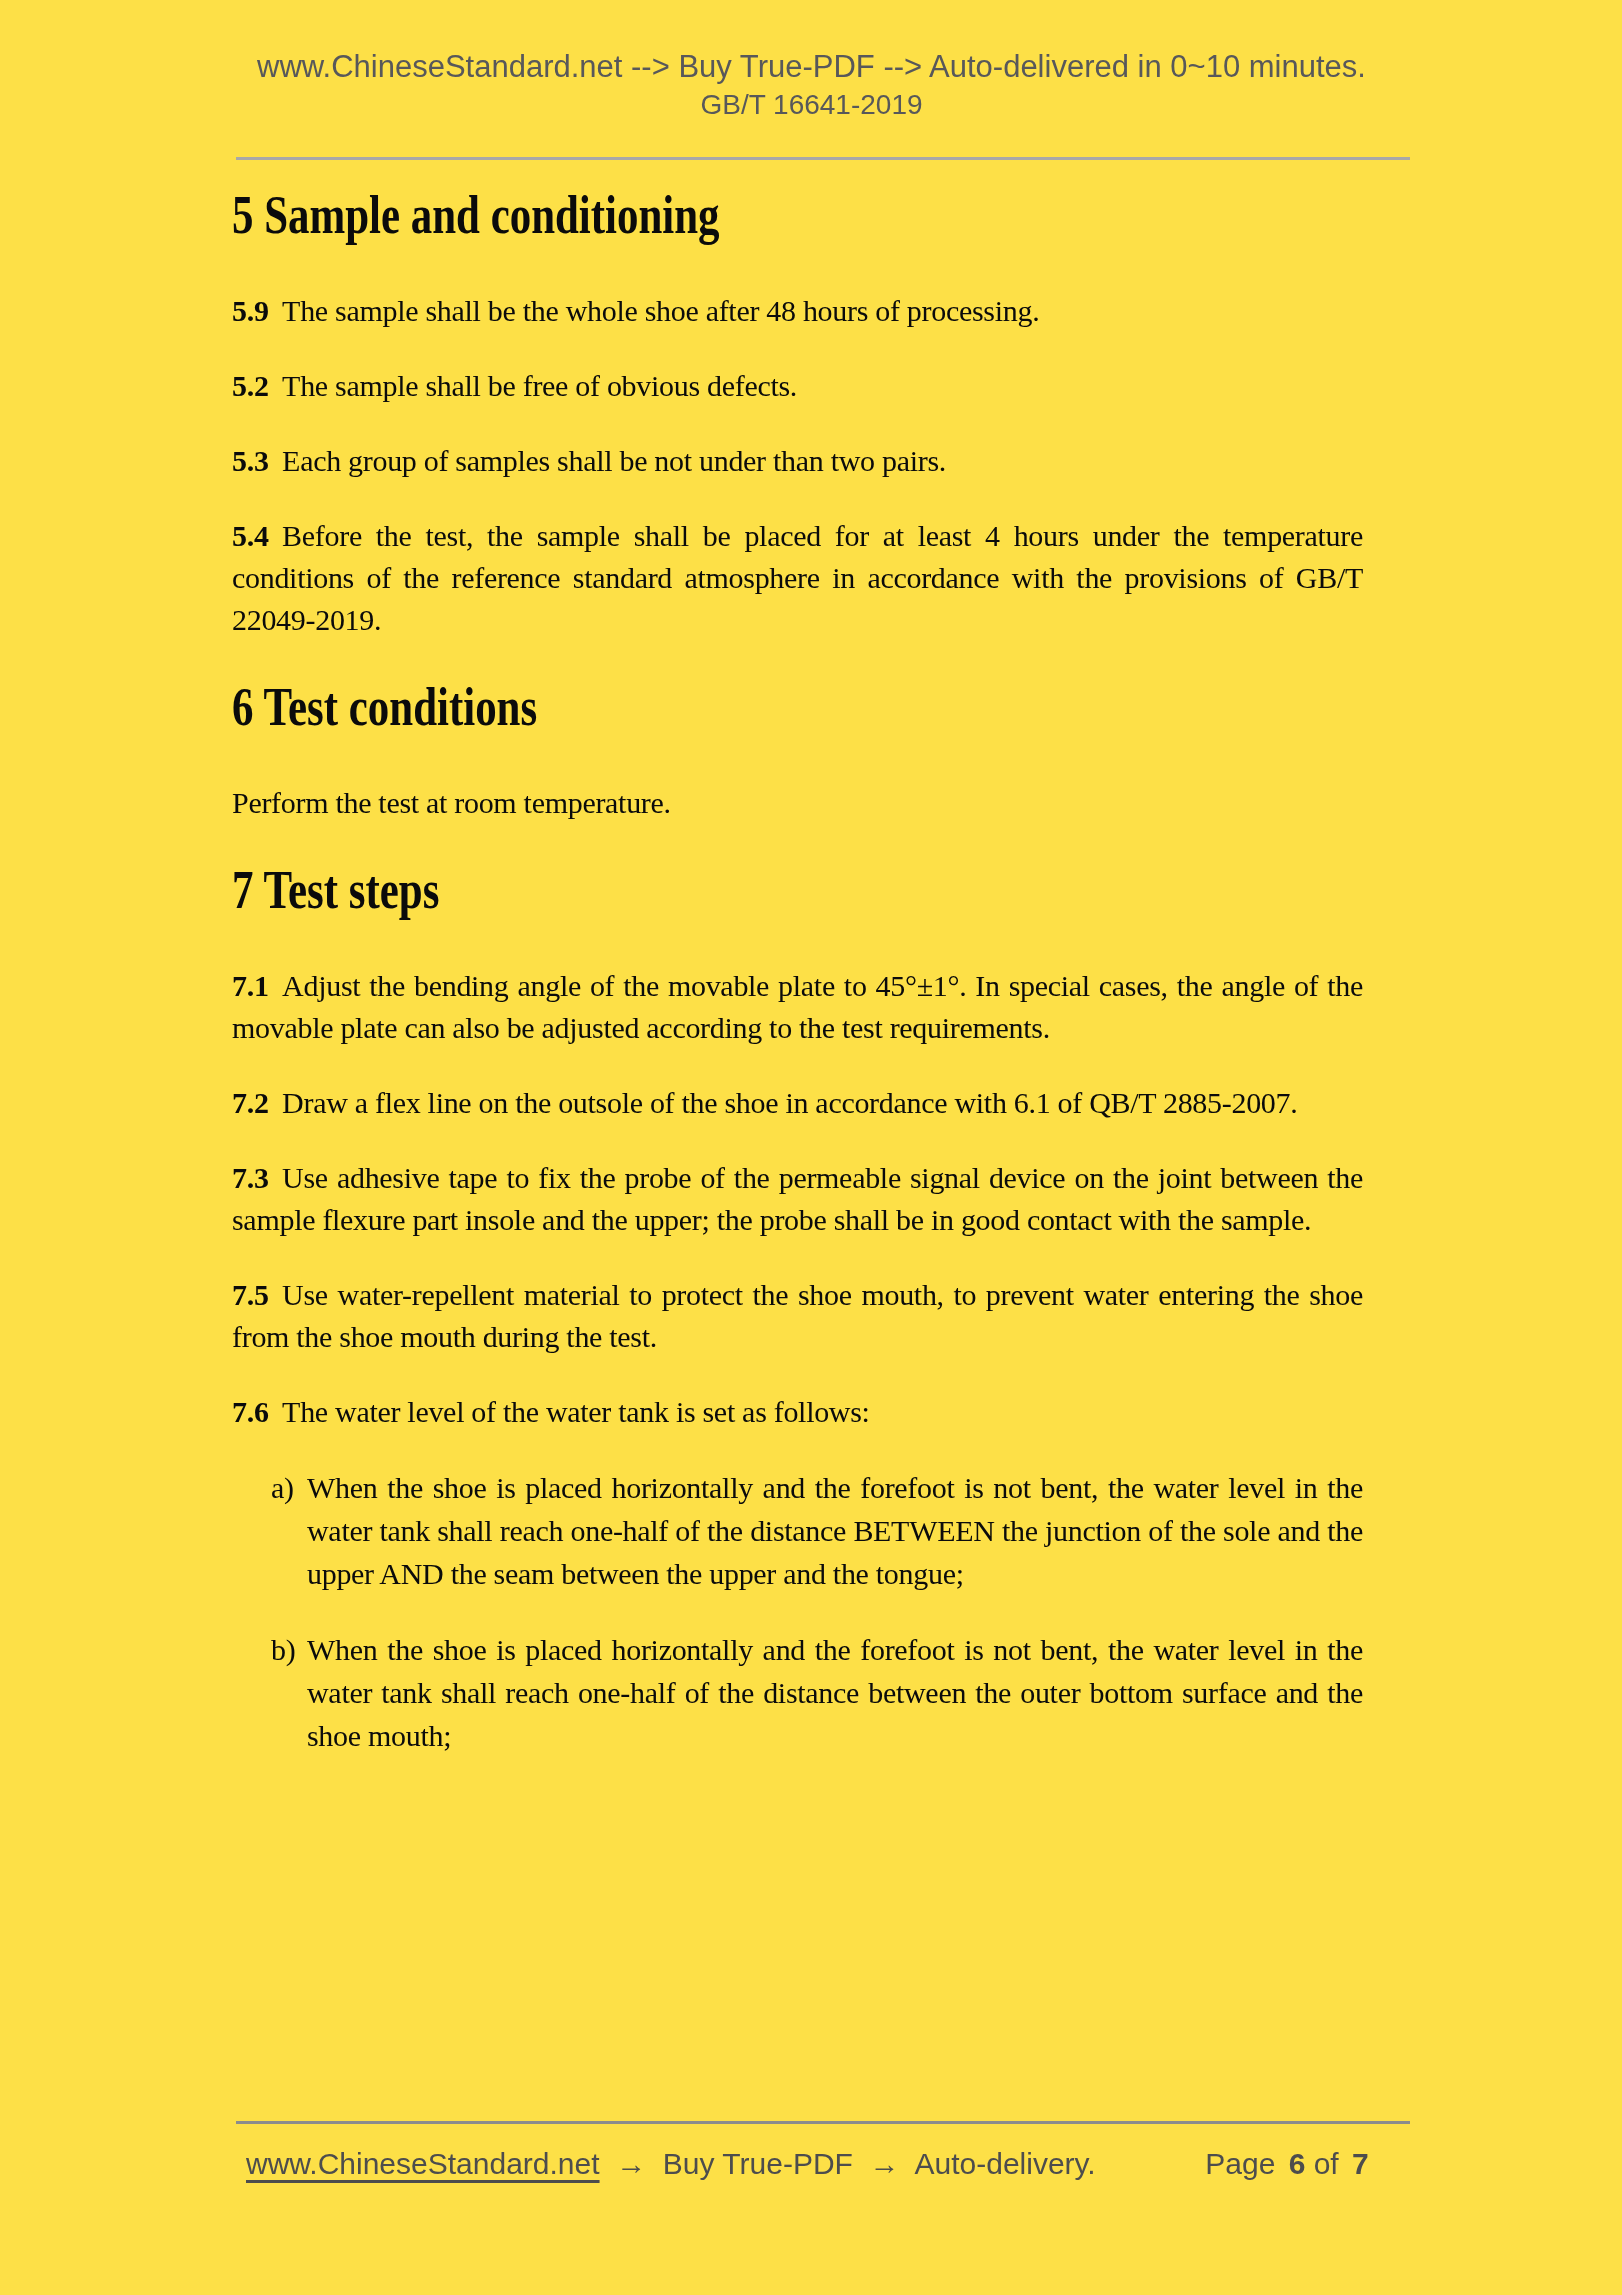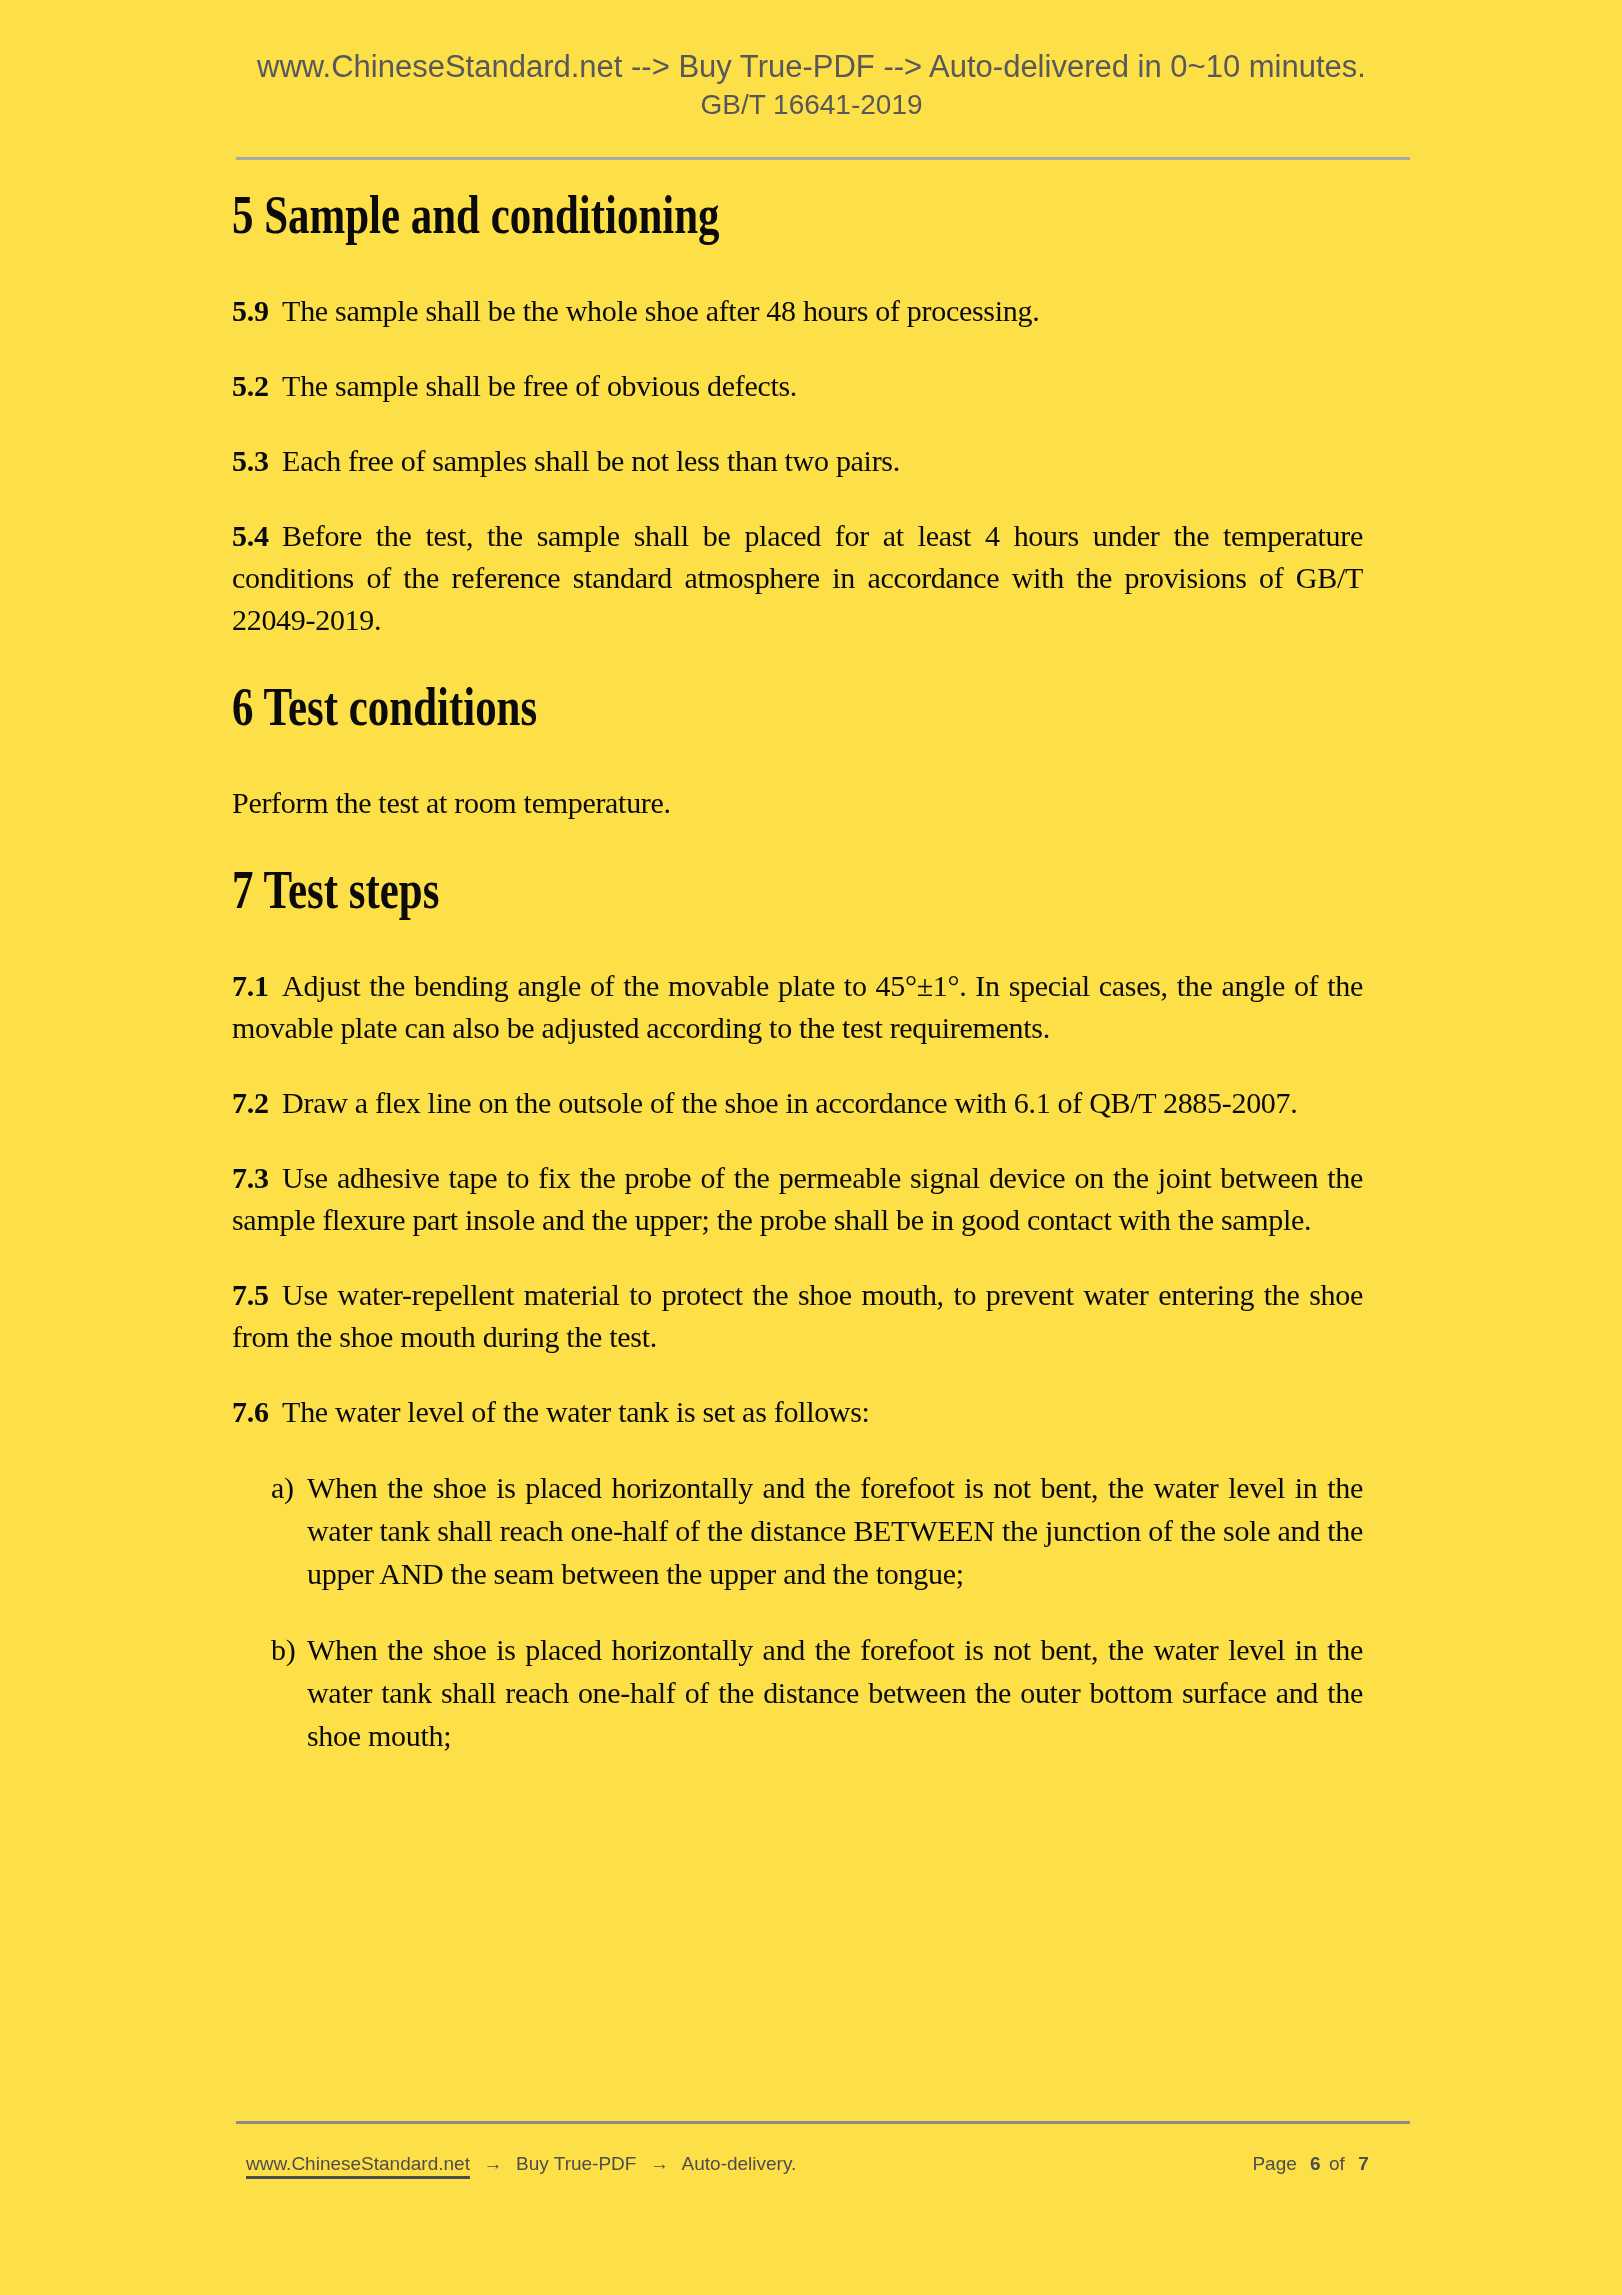--- a/index.html
+++ b/index.html
@@ -74,21 +74,21 @@
 
   
   .footer-row {
     position: absolute;
     top: 2145px;
     left: 246px;
     width: 1131px;
     display: flex;
     justify-content: space-between;
     align-items: flex-end;
-    font-size: 19px;
+    font-size: 30px;
     line-height: 38px;
     color: #4d4d4d;
   }
   .footer-left span,
   .footer-left a { margin-right: 8.3px; }
   .footer-link {
     color: #4d4d4d;
     text-decoration: underline;
     text-underline-offset: 5.8px;
     text-decoration-thickness: 2.5px;
@@ -111,21 +111,21 @@
   <div class="rule rule-top"></div>
 
   <div class="content">
 
     <h2>5 Sample and conditioning</h2>
 
     <p class="para"><b class="clause-num">5.9</b><span>The sample shall be the whole shoe after 48 hours of processing.</span></p>
 
     <p class="para"><b class="clause-num">5.2</b><span>The sample shall be free of obvious defects.</span></p>
 
-    <p class="para"><b class="clause-num">5.3</b><span>Each free of samples shall be not less than two pairs.</span></p>
+    <p class="para"><b class="clause-num">5.3</b><span>Each group of samples shall be not under than two pairs.</span></p>
 
     <p class="para"><b class="clause-num">5.4</b><span>Before the test, the sample shall be placed for at least 4 hours under the temperature conditions of the reference standard atmosphere in accordance with the provisions of GB/T 22049-2019.</span></p>
 
     <h2>6 Test conditions</h2>
 
     <p class="para"><span>Perform the test at room temperature.</span></p>
 
     <h2>7 Test steps</h2>
 
     <p class="para"><b class="clause-num">7.1</b><span>Adjust the bending angle of the movable plate to 45°±1°. In special cases, the angle of the movable plate can also be adjusted according to the test requirements.</span></p>

